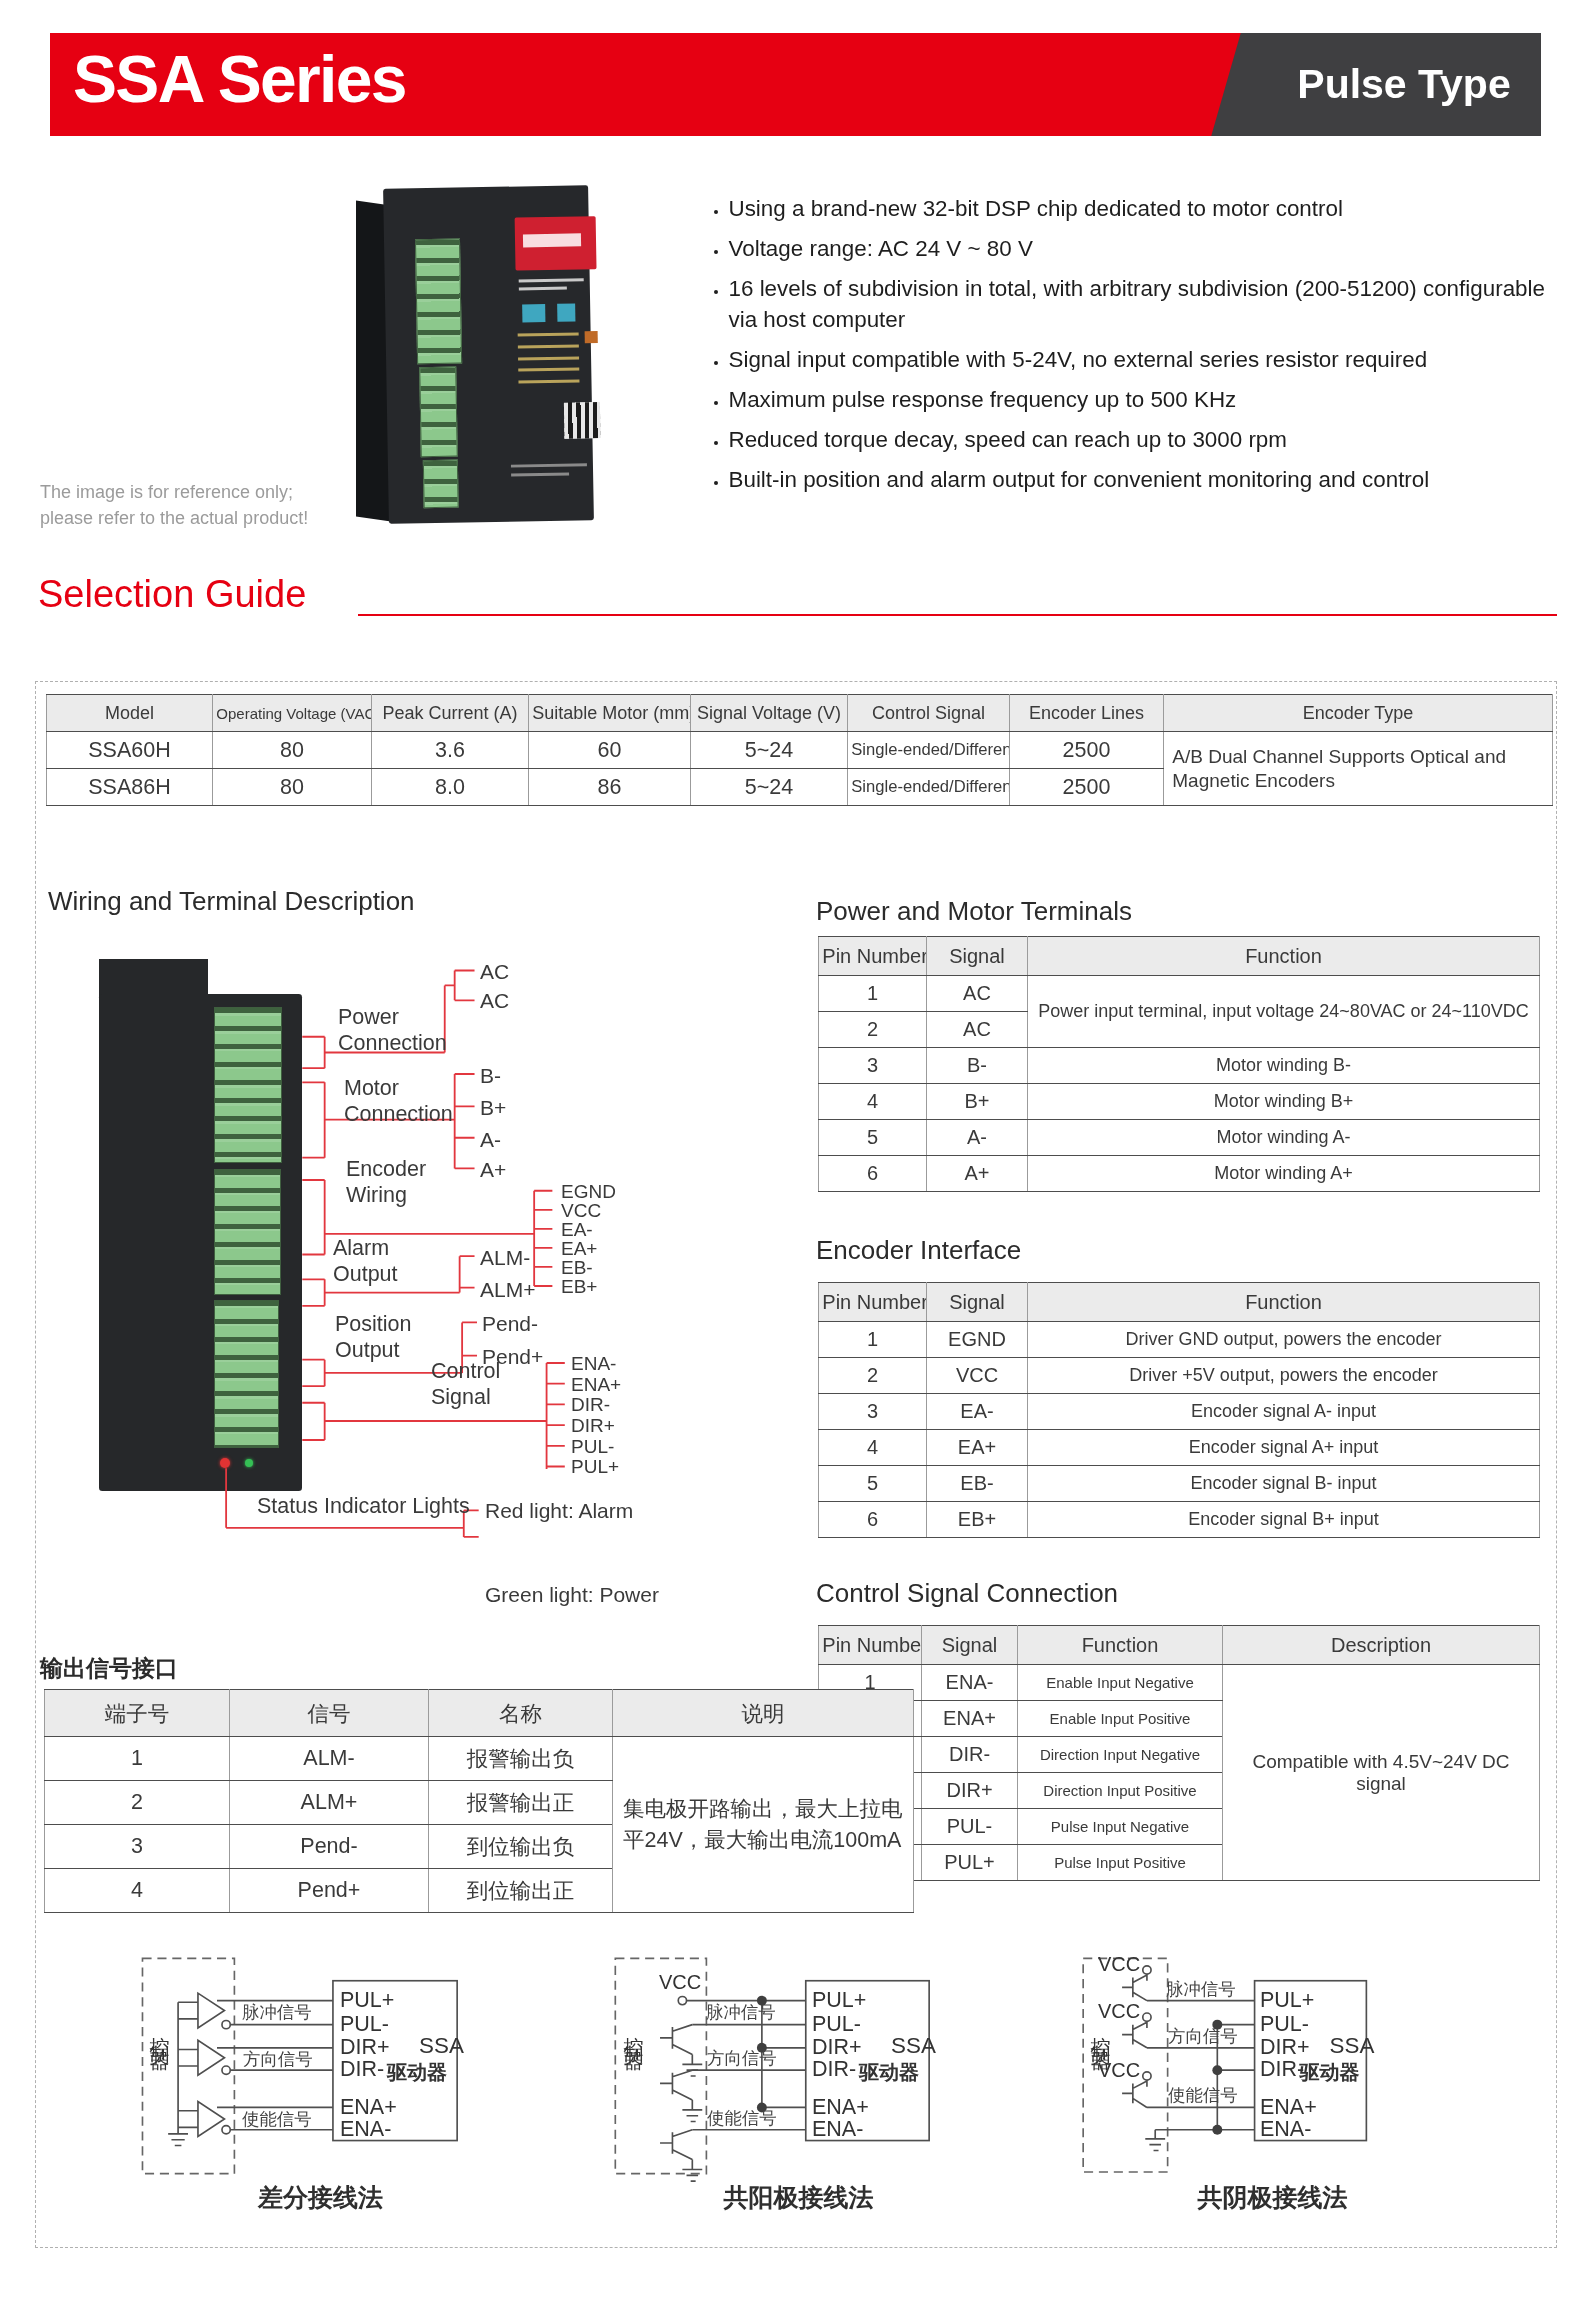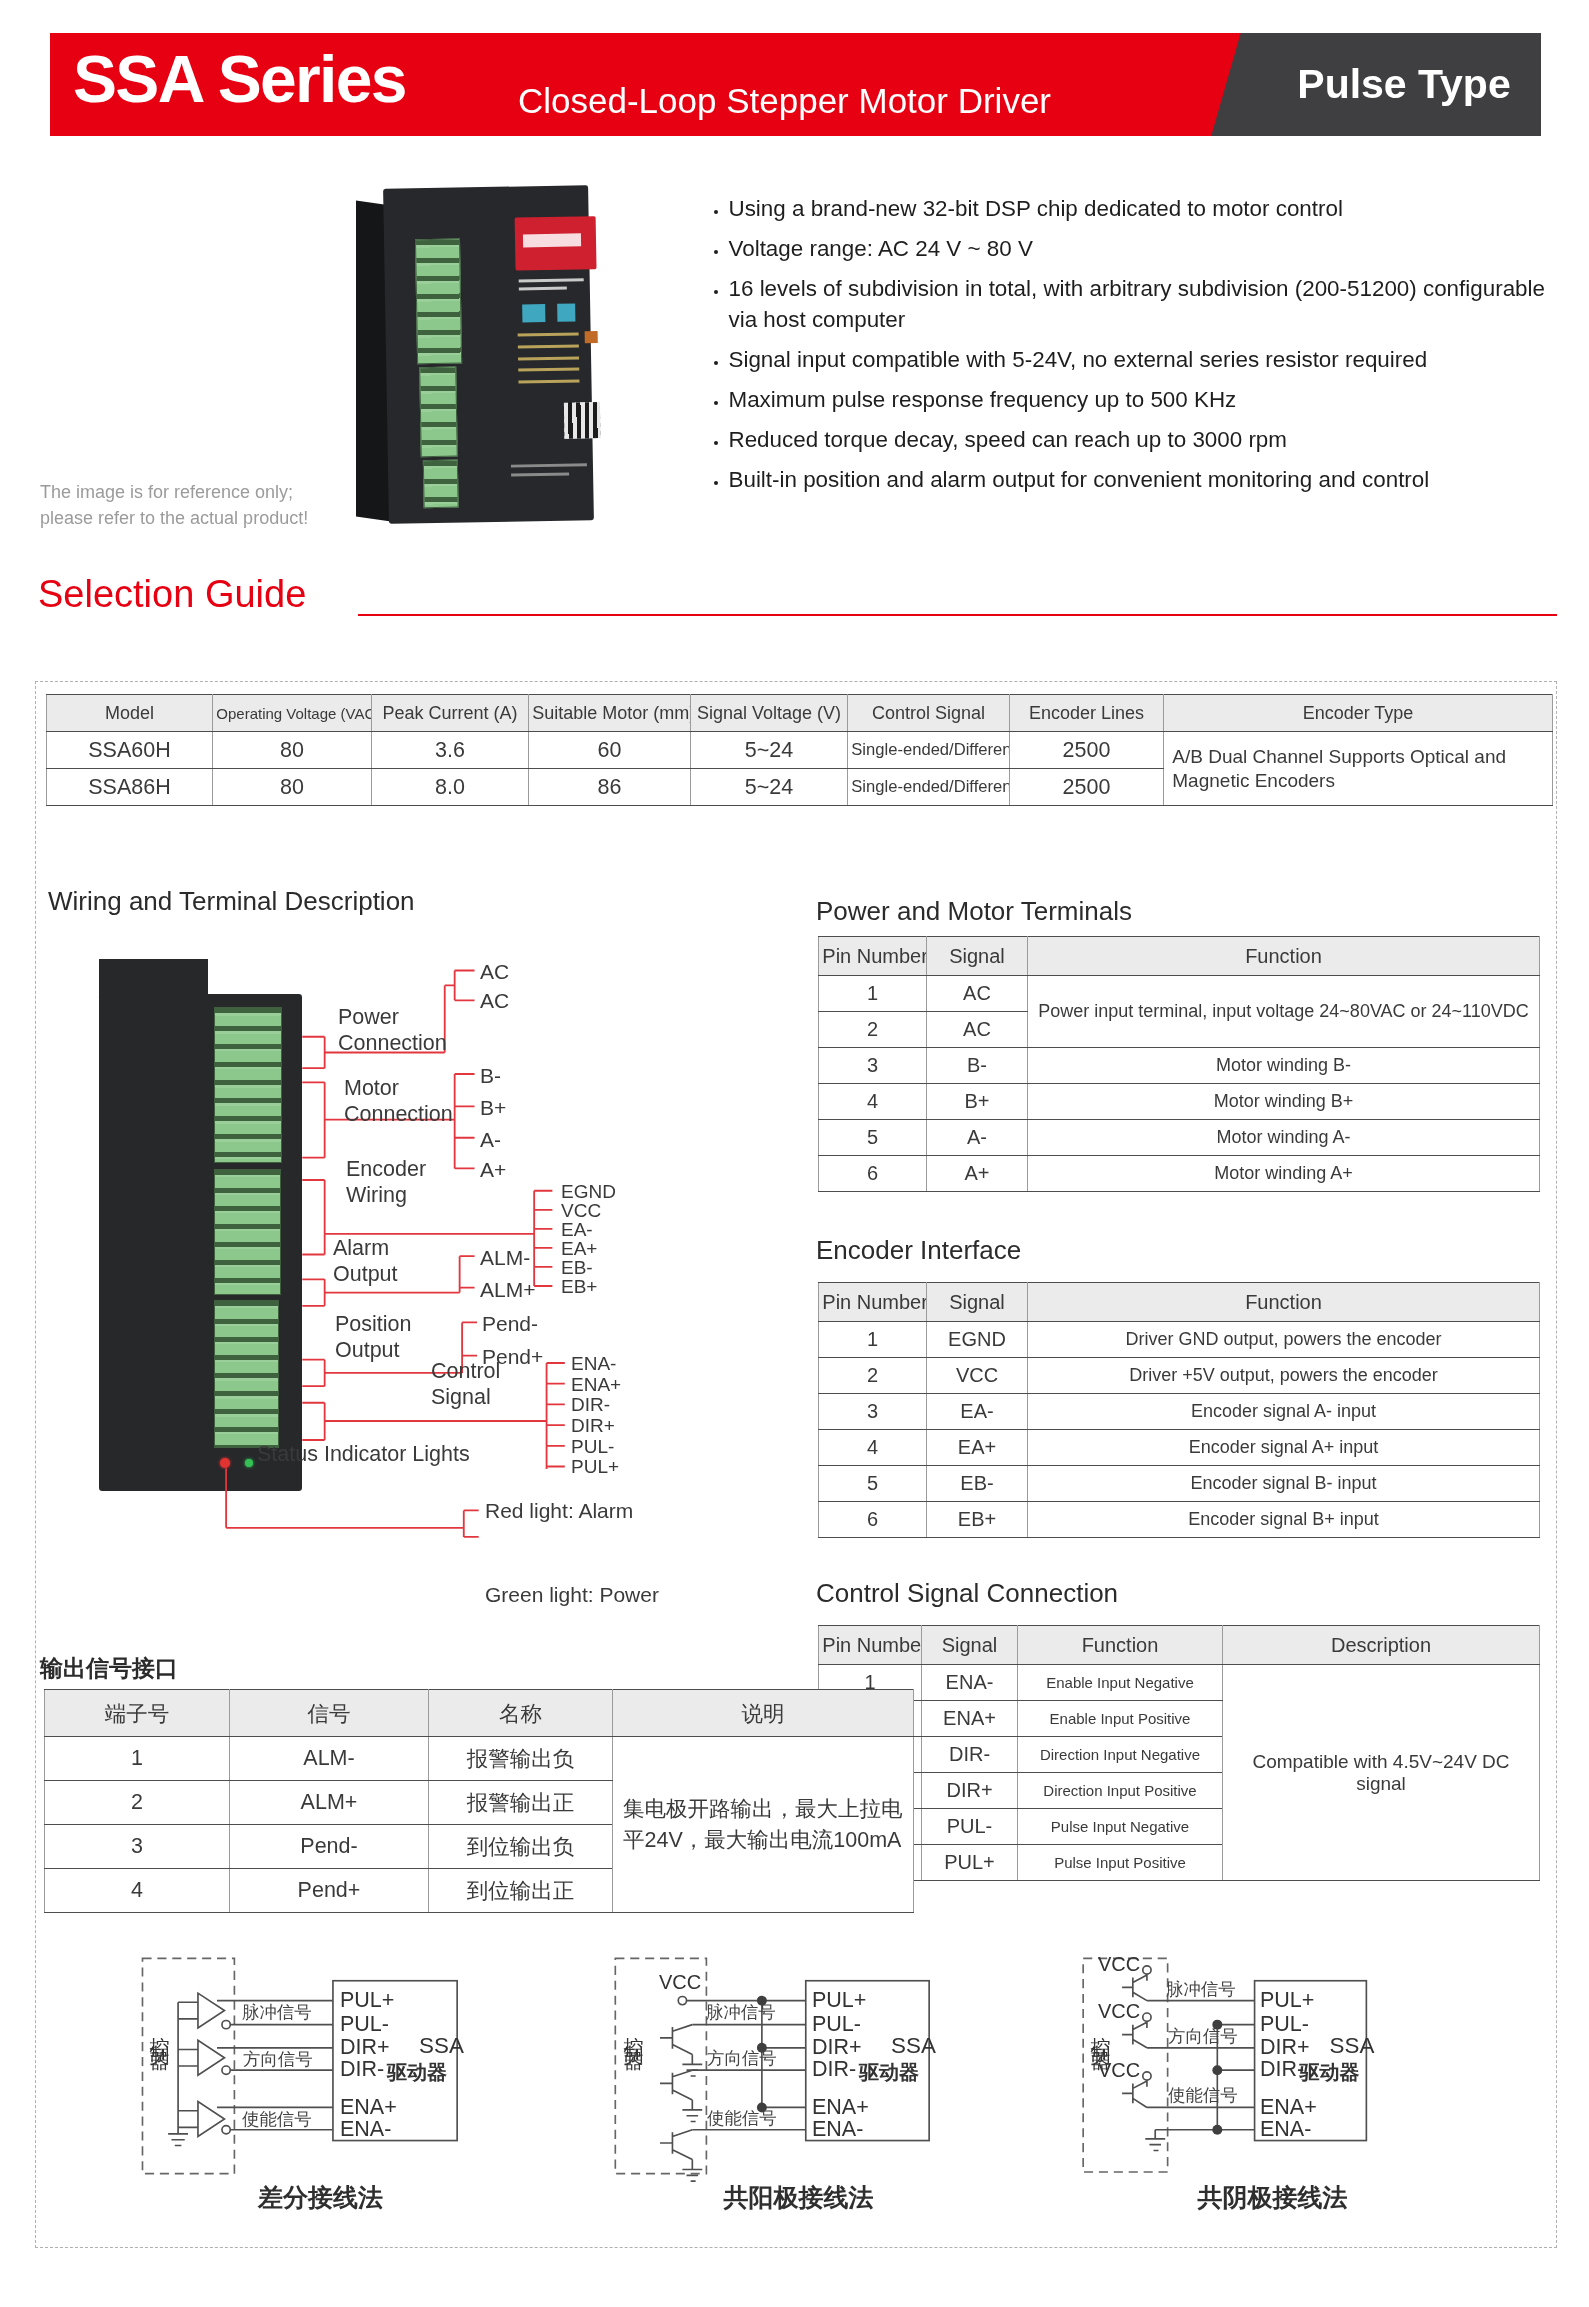--- a/index.html
+++ b/index.html
@@ -99,21 +99,20 @@
   .dashr{stroke:#666;stroke-width:2;fill:none;stroke-dasharray:11 7;}
   .dot{fill:#3f3f3f;stroke:none;}
 </style>
 </head>
 <body>
 
 <div class="page">
 
   <div class="banner">
     <div class="banner-title">SSA Series</div>
-    <div class="banner-sub">Closed-Loop Stepper Motor Driver</div>
     <div class="badge">
       <div class="badge-inner">
         <div>Pulse Type</div>
       </div>
     </div>
   </div>
 
   <div class="photo">
     <div class="dev-side abs"></div>
     <div class="dev-face">
@@ -267,21 +266,21 @@
       <rect class="cktf" x="1515" y="2392" width="135" height="193"></rect>
     </g>
   </svg>
 
   <div class="wlabel" style="left:338px;top:1004px;width:141px;">Power Connection</div>
   <div class="wlabel" style="left:344px;top:1075px;width:149px;">Motor Connection</div>
   <div class="wlabel" style="left:346px;top:1156px;width:116px;">Encoder Wiring</div>
   <div class="wlabel" style="left:333px;top:1235px;width:99px;">Alarm Output</div>
   <div class="wlabel" style="left:335px;top:1311px;width:108px;">Position Output</div>
   <div class="wlabel" style="left:431px;top:1358px;width:99px;">Control Signal</div>
-  <div class="wlabel" style="left:257px;top:1441px;width:240px;">Status Indicator Lights</div>
+  <div class="wlabel" style="left:257px;top:1493px;width:240px;">Status Indicator Lights</div>
   <div class="wpin2" style="left:485px;top:1500px;">Red light: Alarm</div>
   <div class="wpin2" style="left:485px;top:1584px;">Green light: Power</div>
 
   <div class="wpin2" style="left:480px;top:961px;">AC</div>
   <div class="wpin2" style="left:480px;top:990px;">AC</div>
   <div class="wpin2" style="left:480px;top:1065px;">B-</div>
   <div class="wpin2" style="left:480px;top:1097px;">B+</div>
   <div class="wpin2" style="left:480px;top:1129px;">A-</div>
   <div class="wpin2" style="left:480px;top:1159px;">A+</div>
   <div class="wpin" style="left:561px;top:1182px;">EGND</div>

